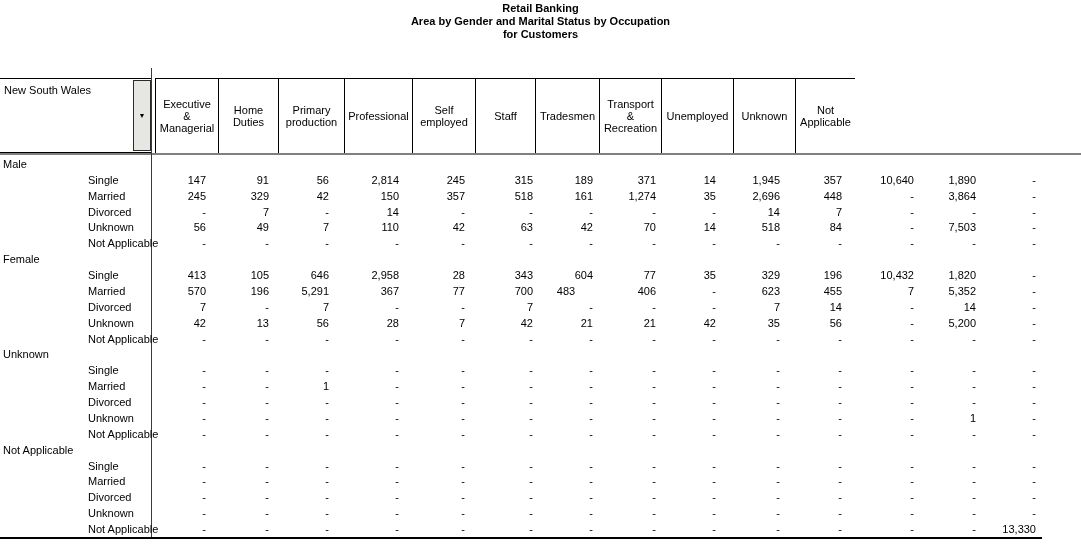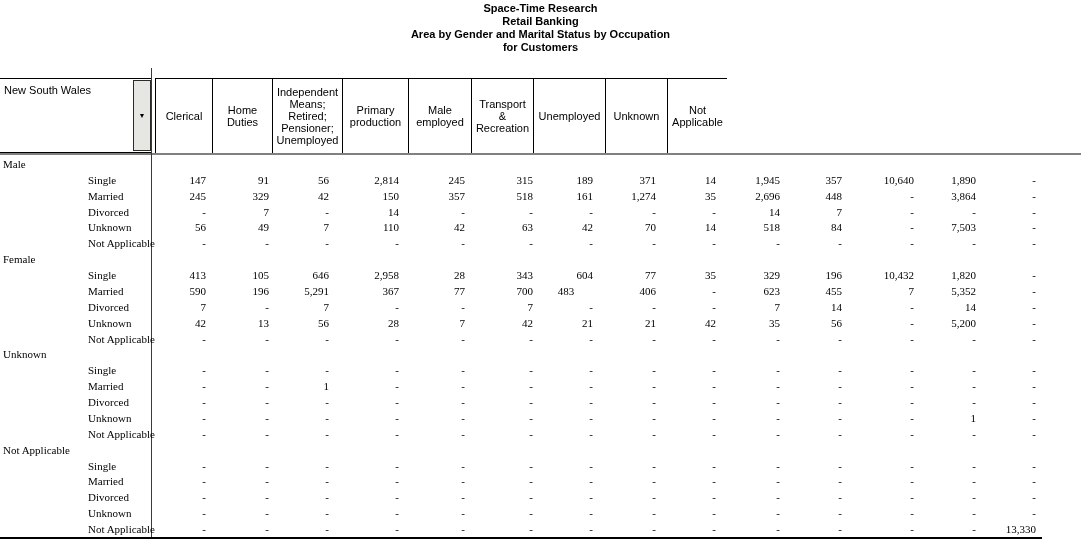--- a/index.html
+++ b/index.html
@@ -30,50 +30,51 @@
     box-sizing:border-box;height:75px;flex:none;
     border-left:1px solid #000;border-top:1px solid #000;
     display:flex;align-items:center;justify-content:center;
     text-align:center;line-height:12px;padding:1px 2px;
   }
   
   #hdr-underline{position:absolute;left:0;top:153px;width:1081px;height:2px;background:#808080;}
   #v-divider{position:absolute;left:151px;top:68px;width:1px;height:470px;background:#3a3a3a;}
   #bottom-rule{position:absolute;left:0;top:537px;width:1042px;height:2px;background:#000;}
   
-  #rows{position:absolute;left:0;top:156px;width:1081px;font-family:Liberation Serif, serif;}
+  #rows{position:absolute;left:0;top:156px;width:1081px;}
   .row{display:flex;height:15.875px;align-items:center;}
   .rlabel{width:155px;flex:none;box-sizing:border-box;white-space:nowrap;}
   .row.group .rlabel{padding-left:3px;}
   .row.sub .rlabel{padding-left:88px;}
   .vcell{flex:none;box-sizing:border-box;text-align:right;padding-right:6px;white-space:nowrap;}
 </style>
 </head>
 <body>
 
 <div id="title-block">
-  <div>Space-Time Research</div>
   <div>Retail Banking</div>
   <div>Area by Gender and Marital Status by Occupation</div>
   <div>for Customers</div>
 </div>
 
 <div id="area-cell">
   <span class="area-label">New South Wales</span>
   <div class="dd-btn">
     <span>▼</span>
   </div>
 </div>
 
 <div id="hdr-cells">
-    <div class="hcell" style="width: 57px;">Clerical</div>
+    <div class="hcell" style="width: 63px;">Executive &amp; Managerial</div>
     <div class="hcell" style="width: 60px;">Home Duties</div>
-    <div class="hcell" style="width: 70px;">Independent Means; Retired; Pensioner; Unemployed</div>
     <div class="hcell" style="width: 66px;">Primary production</div>
-    <div class="hcell" style="width: 63px;">Male employed</div>
+    <div class="hcell" style="width: 68px;">Professional</div>
+    <div class="hcell" style="width: 63px;">Self employed</div>
+    <div class="hcell" style="width: 60px;">Staff</div>
+    <div class="hcell" style="width: 64px;">Tradesmen</div>
     <div class="hcell" style="width: 62px;">Transport &amp; Recreation</div>
     <div class="hcell" style="width: 72px;">Unemployed</div>
     <div class="hcell" style="width: 62px;">Unknown</div>
     <div class="hcell" style="width: 60px;">Not Applicable</div>
   </div>
 
 <div id="hdr-underline"></div>
 <div id="v-divider"></div>
 <div id="bottom-rule"></div>
 
@@ -181,21 +182,21 @@
       <div class="vcell" style="width: 63px;">77</div>
       <div class="vcell" style="width: 60px;">35</div>
       <div class="vcell" style="width: 64px;">329</div>
       <div class="vcell" style="width: 62px;">196</div>
       <div class="vcell" style="width: 72px;">10,432</div>
       <div class="vcell" style="width: 62px;">1,820</div>
       <div class="vcell" style="width: 60px;">-</div>
     </div>
     <div class="row sub">
       <div class="rlabel">Married</div>
-      <div class="vcell" style="width: 57px;">590</div>
+      <div class="vcell" style="width: 57px;">570</div>
       <div class="vcell" style="width: 63px;">196</div>
       <div class="vcell" style="width: 60px;">5,291</div>
       <div class="vcell" style="width: 70px;">367</div>
       <div class="vcell" style="width: 66px;">77</div>
       <div class="vcell" style="width: 68px;">700</div>
       <div class="vcell" style="width: 60px; text-align: center;">483</div>
       <div class="vcell" style="width: 63px;">406</div>
       <div class="vcell" style="width: 60px;">-</div>
       <div class="vcell" style="width: 64px;">623</div>
       <div class="vcell" style="width: 62px;">455</div>

